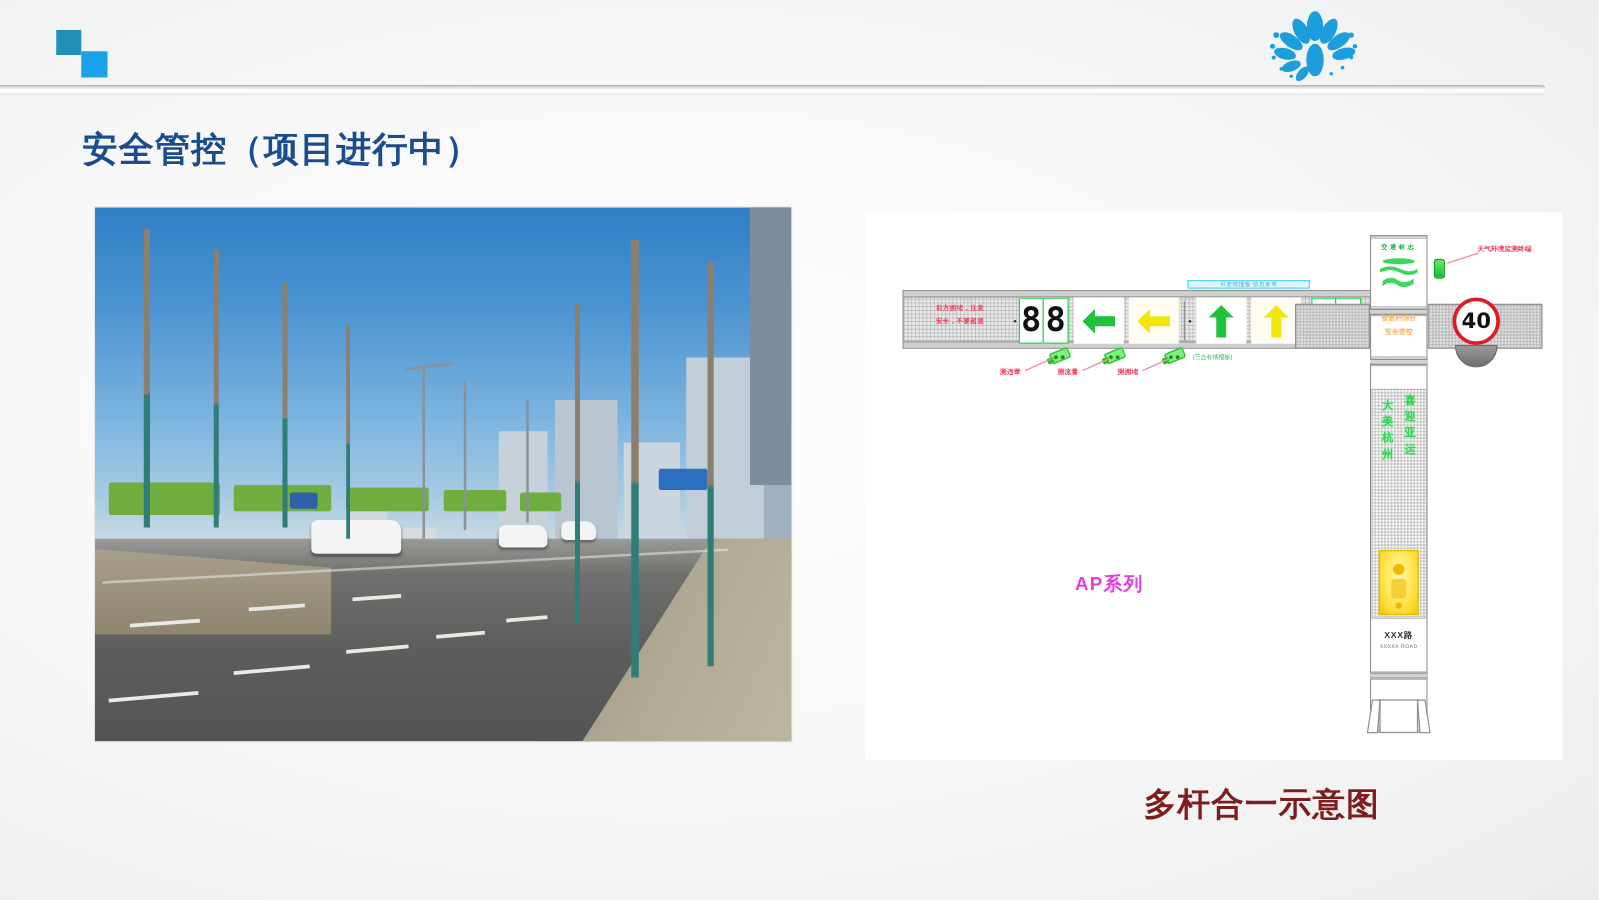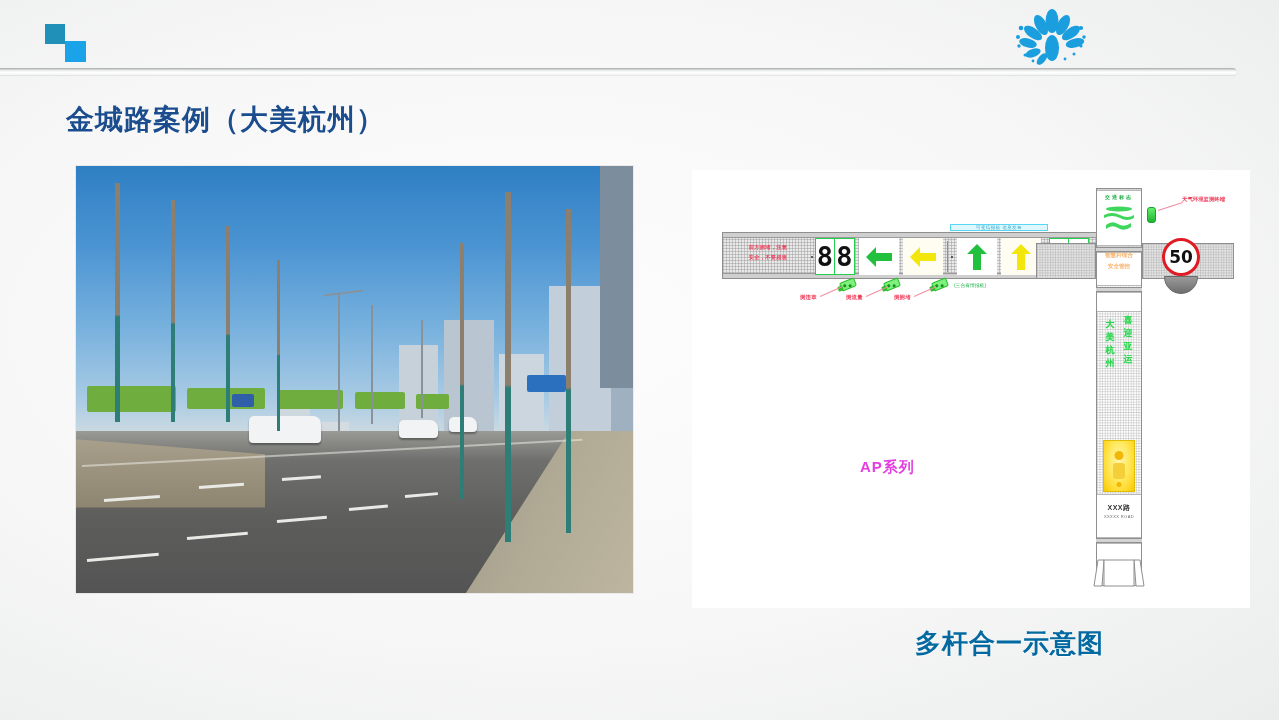--- a/index.html
+++ b/index.html
@@ -189,21 +189,21 @@
   .wsensor { position:absolute; left:455px; top:37px; width:9px; height:16px;
     background: linear-gradient(to bottom,#63f06a,#1fb236); border-radius:3px; border:1px solid #18a02c; }
   .wsensor-lbl { position:absolute; left:490px; top:26px; color:#ef3d5a; font-size:5.4px; white-space:nowrap; font-weight:bold; }
   .wsensor-leader { position:absolute; left:466px; top:40px; width:26px; height:1px; background:#ef8da0; transform: rotate(-18deg); transform-origin:left center; }
 
   .ap-label { position:absolute; left:168px; top:288px; color:#e33fe0; font-size:15px; font-weight:bold; letter-spacing:1px; }
 
   
   .caption {
     position:absolute; left:915px; top:626px;
-    font-size:26px; font-weight:bold; color:#0369a1; letter-spacing:1px;
+    font-size:26px; font-weight:bold; color:#7f1d1d; letter-spacing:1px;
     text-shadow: 0 1px 0 rgba(255,255,255,.8); white-space:nowrap;
   }
 </style>
 </head>
 <body>
 
 <div class="header">
 
   <div class="hdr-squares">
     <div class="sq-a"></div>
@@ -236,21 +236,21 @@
           <circle cx="73" cy="29" r="1.8"></circle>
           <circle cx="70" cy="38" r="1.6"></circle>
           <circle cx="63" cy="46" r="1.5"></circle>
           <circle cx="54" cy="51" r="1.4"></circle>
         </g>
       </svg>
     </div>
   </div>
 </div>
 
-<div class="section-title">金城路案例（大美杭州）</div>
+<div class="section-title">安全管控（项目进行中）</div>
 
 <div class="photo">
   <div class="ph-sky"></div>
 
   <div class="ph-skyline">
     <div class="ph-build" style="left:58%;width:7%;height:160%;background:#c6d1da;bottom:-60%"></div>
     <div class="ph-build" style="left:66%;width:9%;height:190%;background:#b9c6d2;bottom:-60%"></div>
     <div class="ph-build" style="left:76%;width:8%;height:150%;background:#ccd6de;bottom:-60%"></div>
     <div class="ph-build" style="left:85%;width:11%;height:230%;background:#c2ced9;bottom:-60%"></div>
     <div class="ph-build" style="left:36%;width:6%;height:90%;background:#cdd7de;bottom:-60%"></div>
@@ -424,21 +424,21 @@
       </div>
     </div>
 
     <div class="arm-l" style="left:344px;">
       <div class="arm-tex"></div>
     </div>
     <div class="arm">
       <div class="arm-tex"></div>
     </div>
 
-    <div class="speed-sign">50</div>
+    <div class="speed-sign">40</div>
     <div class="dome"></div>
 
     <div class="wsensor"></div>
     <div class="wsensor-leader"></div>
     <div class="wsensor-lbl">天气环境监测终端</div>
 
   </div>
 </div>
 
 <div class="caption">多杆合一示意图</div>

